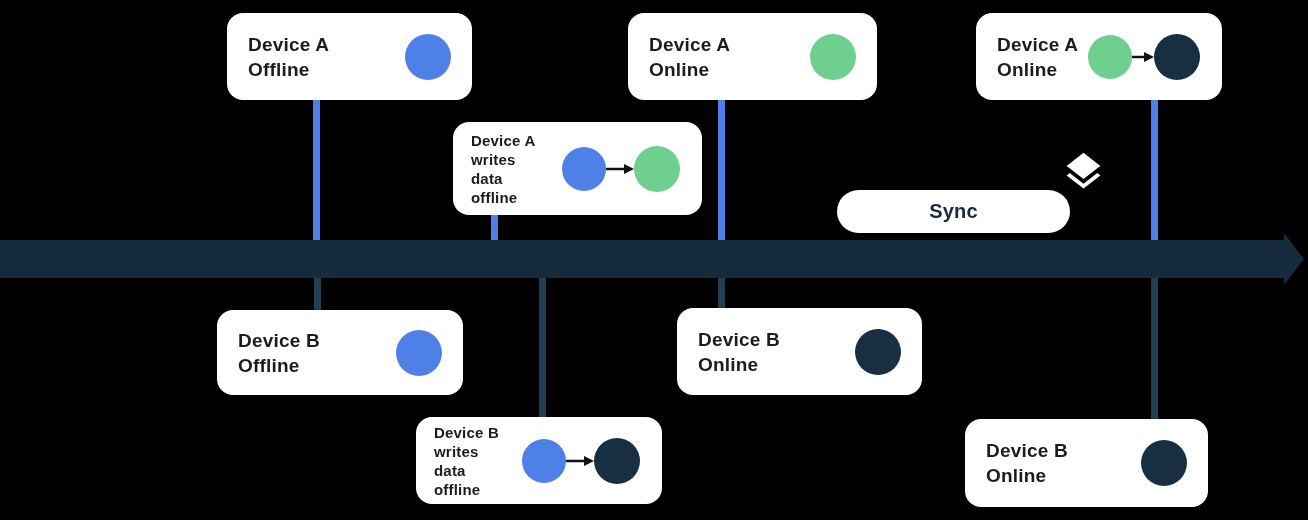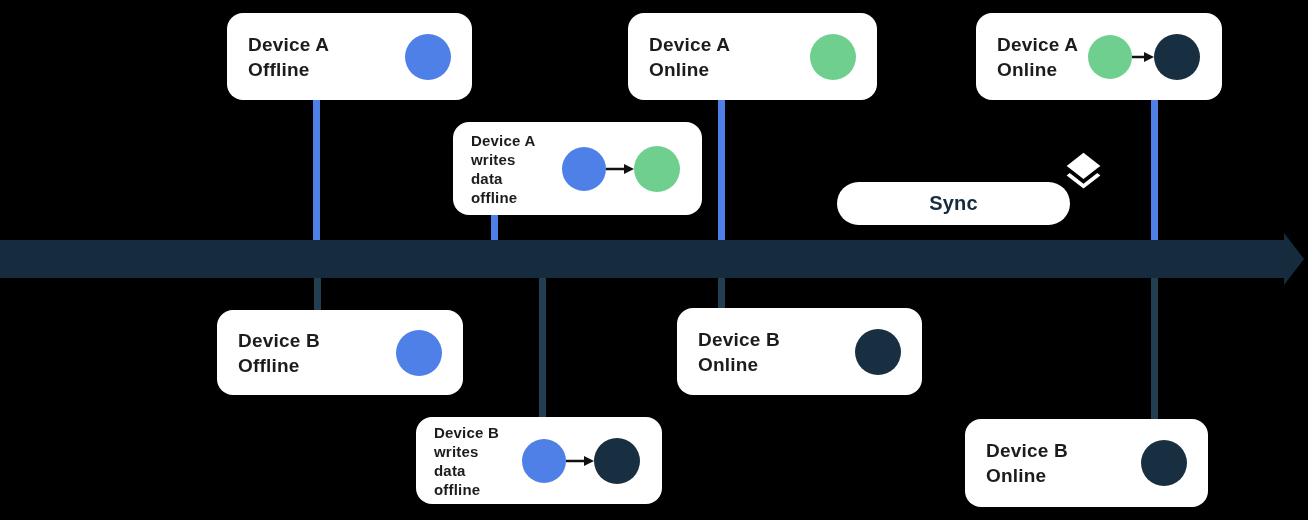--- a/index.html
+++ b/index.html
@@ -68,20 +68,21 @@
   .flow .dot.first{width:44px;height:44px;}
   .flow svg{display:block;margin:0 -1px;}
   
   .sync-pill{
     position:absolute;
     background:#fff;
     border-radius:22px;
     display:flex;
     align-items:center;
     justify-content:center;
+    margin-top:8px;
   }
   .sync-pill span{
     font-size:20px;
     font-weight:700;
     color:#152C3E;
     letter-spacing:.2px;
   }
   .layers{position:absolute;}
   .layers path{fill:#ffffff;}
 </style>

